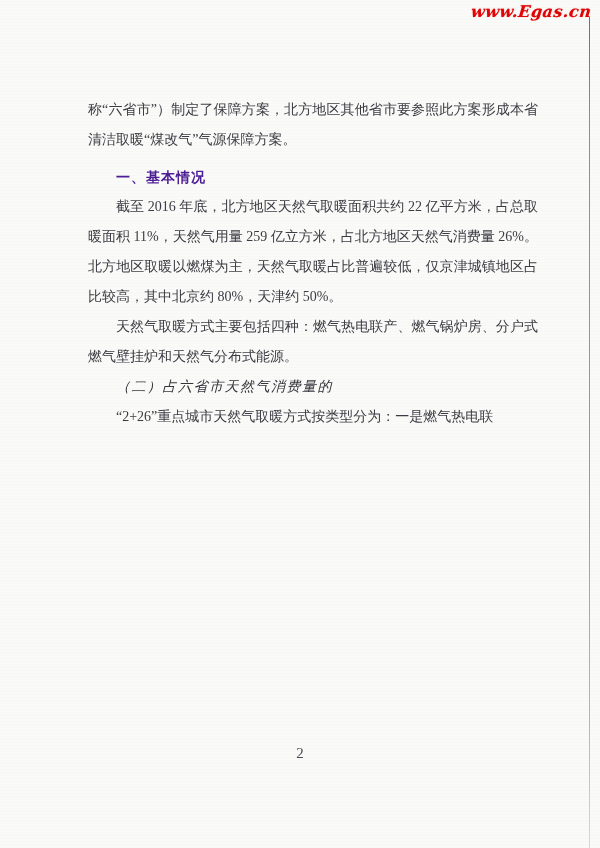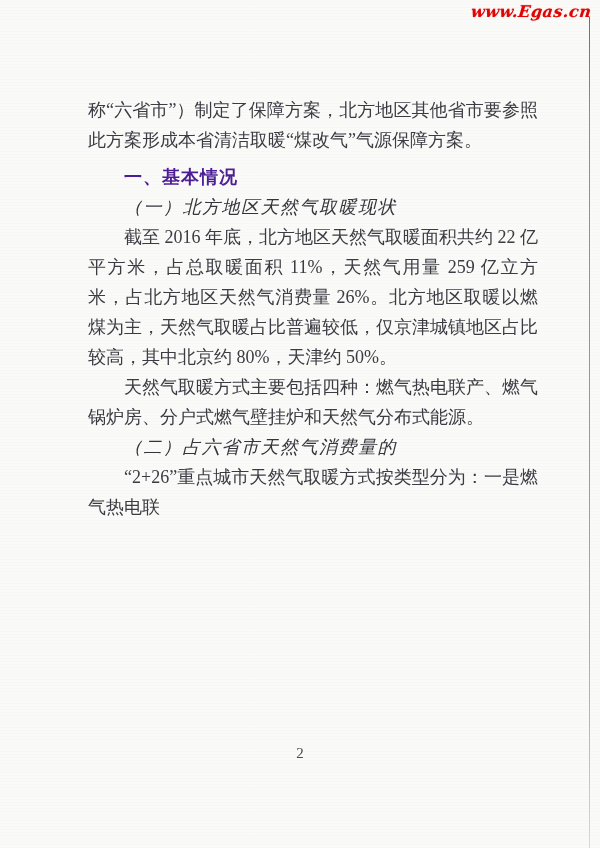--- a/index.html
+++ b/index.html
@@ -51,21 +51,21 @@
       #9a9a9a 55%,
       #b5b5b3 85%,
       #d8d8d5 100%
     );
   }
   .content {
     position: absolute;
     left: 88px;
     top: 95px;
     width: 450px;
-    font-size: 18px;
+    font-size: 14px;
     line-height: 30px;
     color: #3b3b43;
     text-align: justify;
     text-justify: inter-ideograph;
   }
   .content p {
     margin: 0;
     text-indent: 2em;
   }
   .content p.cont {
@@ -98,21 +98,20 @@
 
 <div class="sheet">
 
   <div class="watermark">www.Egas.cn</div>
 
   <div class="scan-edge"></div>
 
   <div class="content">
     <p class="cont">称“六省市”）制定了保障方案，北方地区其他省市要参照此方案形成本省清洁取暖“煤改气”气源保障方案。</p>
     <p class="h1">一、基本情况</p>
-    <p class="h2">（一）北方地区天然气取暖现状</p>
     <p>截至 2016 年底，北方地区天然气取暖面积共约 22 亿平方米，占总取暖面积 11%，天然气用量 259 亿立方米，占北方地区天然气消费量 26%。北方地区取暖以燃煤为主，天然气取暖占比普遍较低，仅京津城镇地区占比较高，其中北京约 80%，天津约 50%。</p>
     <p>天然气取暖方式主要包括四种：燃气热电联产、燃气锅炉房、分户式燃气壁挂炉和天然气分布式能源。</p>
     <p class="h2">（二）占六省市天然气消费量的</p>
     <p>“2+26”重点城市天然气取暖方式按类型分为：一是燃气热电联</p>
   </div>
 
   <div class="pagenum">2</div>
 
 </div>
 

